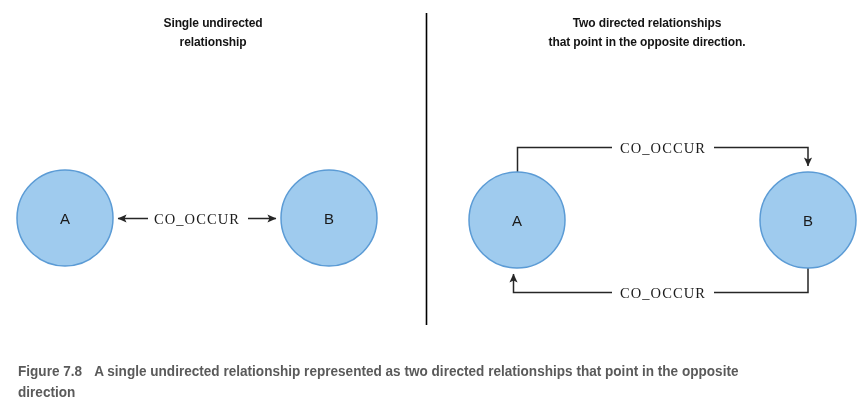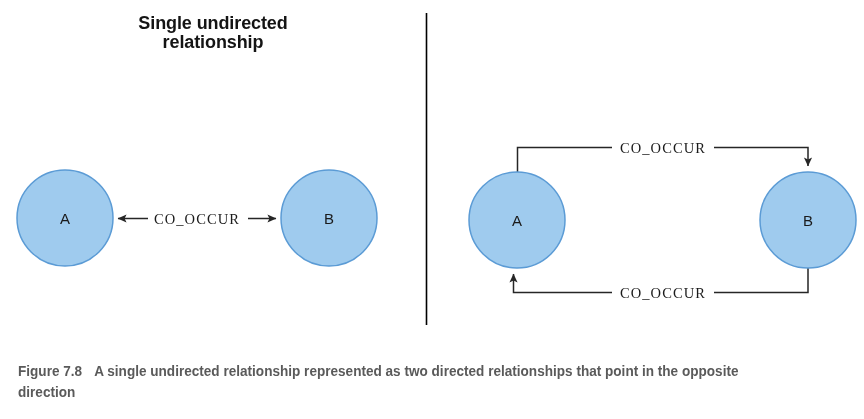--- a/index.html
+++ b/index.html
@@ -22,21 +22,21 @@
     width: 864px;
     height: 419px;
   }
 
   
   .panel-title {
     position: absolute;
     text-align: center;
     font-family: "Liberation Sans", sans-serif;
     font-weight: bold;
-    font-size: 18px;
+    font-size: 12px;
     line-height: 19px;
     color: #141414;
     letter-spacing: -0.1px;
     white-space: pre-line;
   }
   #title-left  { left: 0px;   top: 14px; width: 426px; }
   #title-right { left: 430px; top: 14px; width: 434px; }
 
   
   #diagram-canvas {
@@ -76,20 +76,22 @@
   #caption .cap-num { margin-right: 13px; }
 </style>
 </head>
 <body>
 
 <div id="figure-root">
 
   <div class="panel-title" id="title-left">Single undirected
 relationship</div>
 
+  <div class="panel-title" id="title-right">Two directed relationships
+that point in the opposite direction.</div>
 
   <svg id="diagram-canvas" viewBox="0 0 864 419">
     <defs>
       <marker id="arrow-end" viewBox="0 0 10 10" refX="9.2" refY="5" markerWidth="6.2" markerHeight="6.2" orient="auto-start-reverse">
         <path d="M 0 0.6 L 9.6 5 L 0 9.4 L 2.1 5 Z" fill="#262626"></path>
       </marker>
     </defs>
 
     <line id="divider-line" x1="426.5" y1="13" x2="426.5" y2="325" stroke="#000000" stroke-width="1.6"></line>
 

